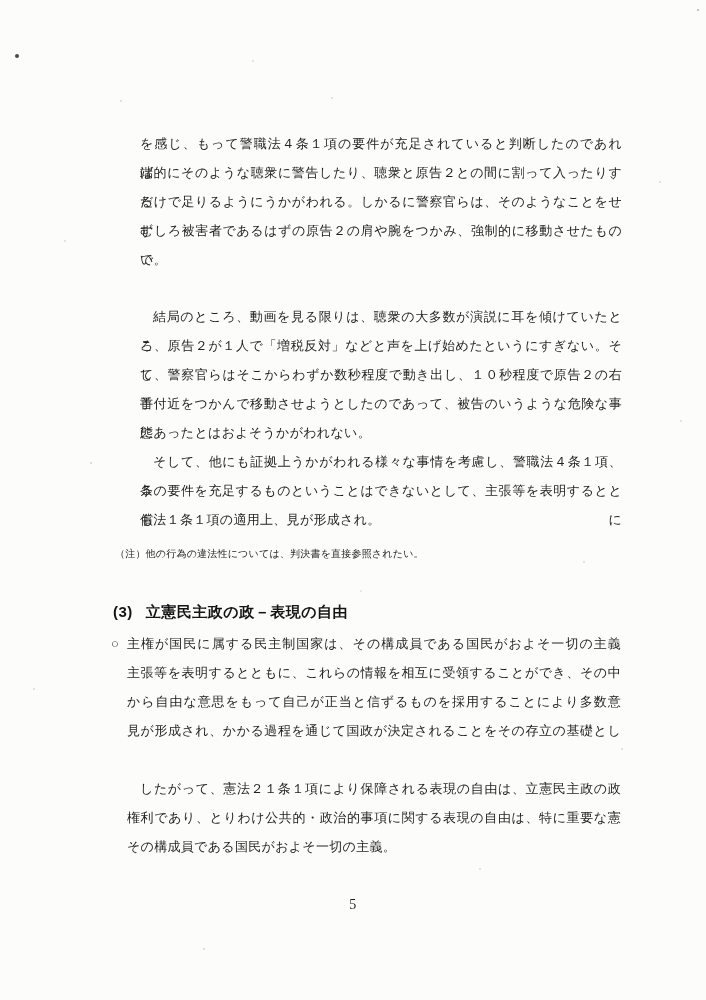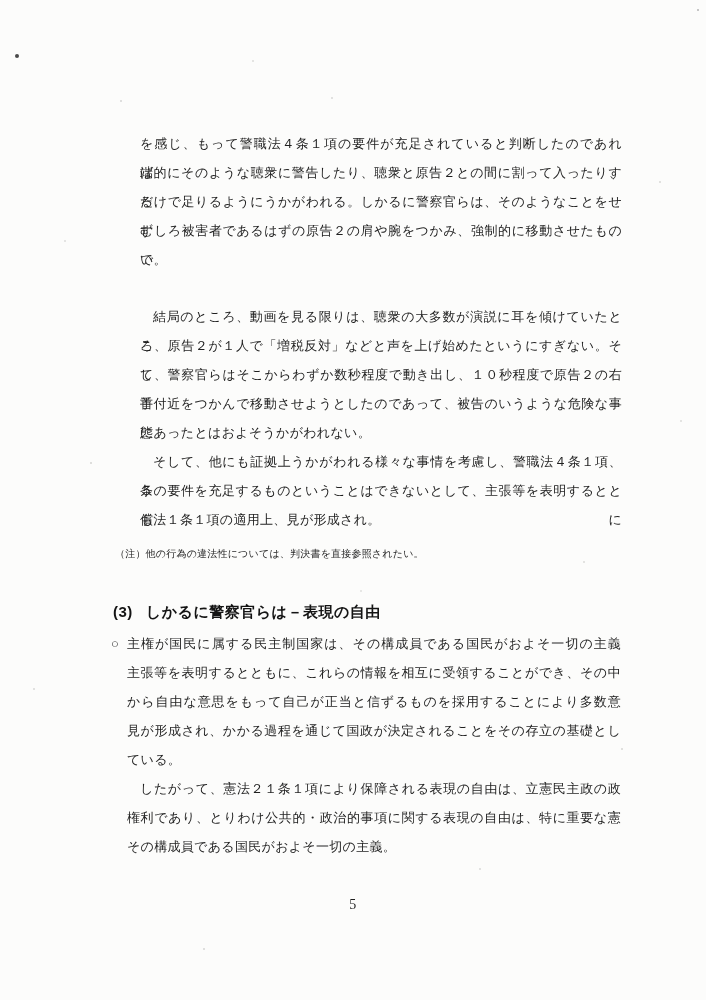--- a/index.html
+++ b/index.html
@@ -89,31 +89,30 @@
 
 <div id="para3" class="block">
     <div class="line just indent">そして、他にも証拠上うかがわれる様々な事情を考慮し、警職法４条１項、５</div>
     <div class="line just">条の要件を充足するものということはできないとして、主張等を表明するとともに</div>
     <div class="line">償法１条１項の適用上、見が形成され。</div>
   </div>
 
 <div id="note-line" class="block">（注）他の行為の違法性については、判決書を直接参照されたい。</div>
 
 <div id="section-heading" class="block">
-  <span class="hnum">(3)</span><span>しかるに警察官らは－表現の自由</span>
+  <span class="hnum">(3)</span><span>立憲民主政の政－表現の自由</span>
 </div>
 
 <div id="circle-bullet" class="block">○</div>
 
 <div id="bullet-para1" class="block">
     <div class="line just">主権が国民に属する民主制国家は、その構成員である国民がおよそ一切の主義</div>
     <div class="line just">主張等を表明するとともに、これらの情報を相互に受領することができ、その中</div>
     <div class="line just">から自由な意思をもって自己が正当と信ずるものを採用することにより多数意</div>
     <div class="line just">見が形成され、かかる過程を通じて国政が決定されることをその存立の基礎とし</div>
-    <div class="line">ている。</div>
   </div>
 
 <div id="bullet-para2" class="block">
     <div class="line just indent">したがって、憲法２１条１項により保障される表現の自由は、立憲民主政の政</div>
     <div class="line just">権利であり、とりわけ公共的・政治的事項に関する表現の自由は、特に重要な憲</div>
     <div class="line">その構成員である国民がおよそ一切の主義。</div>
   </div>
 
 <div id="page-number" class="block">5</div>
 

